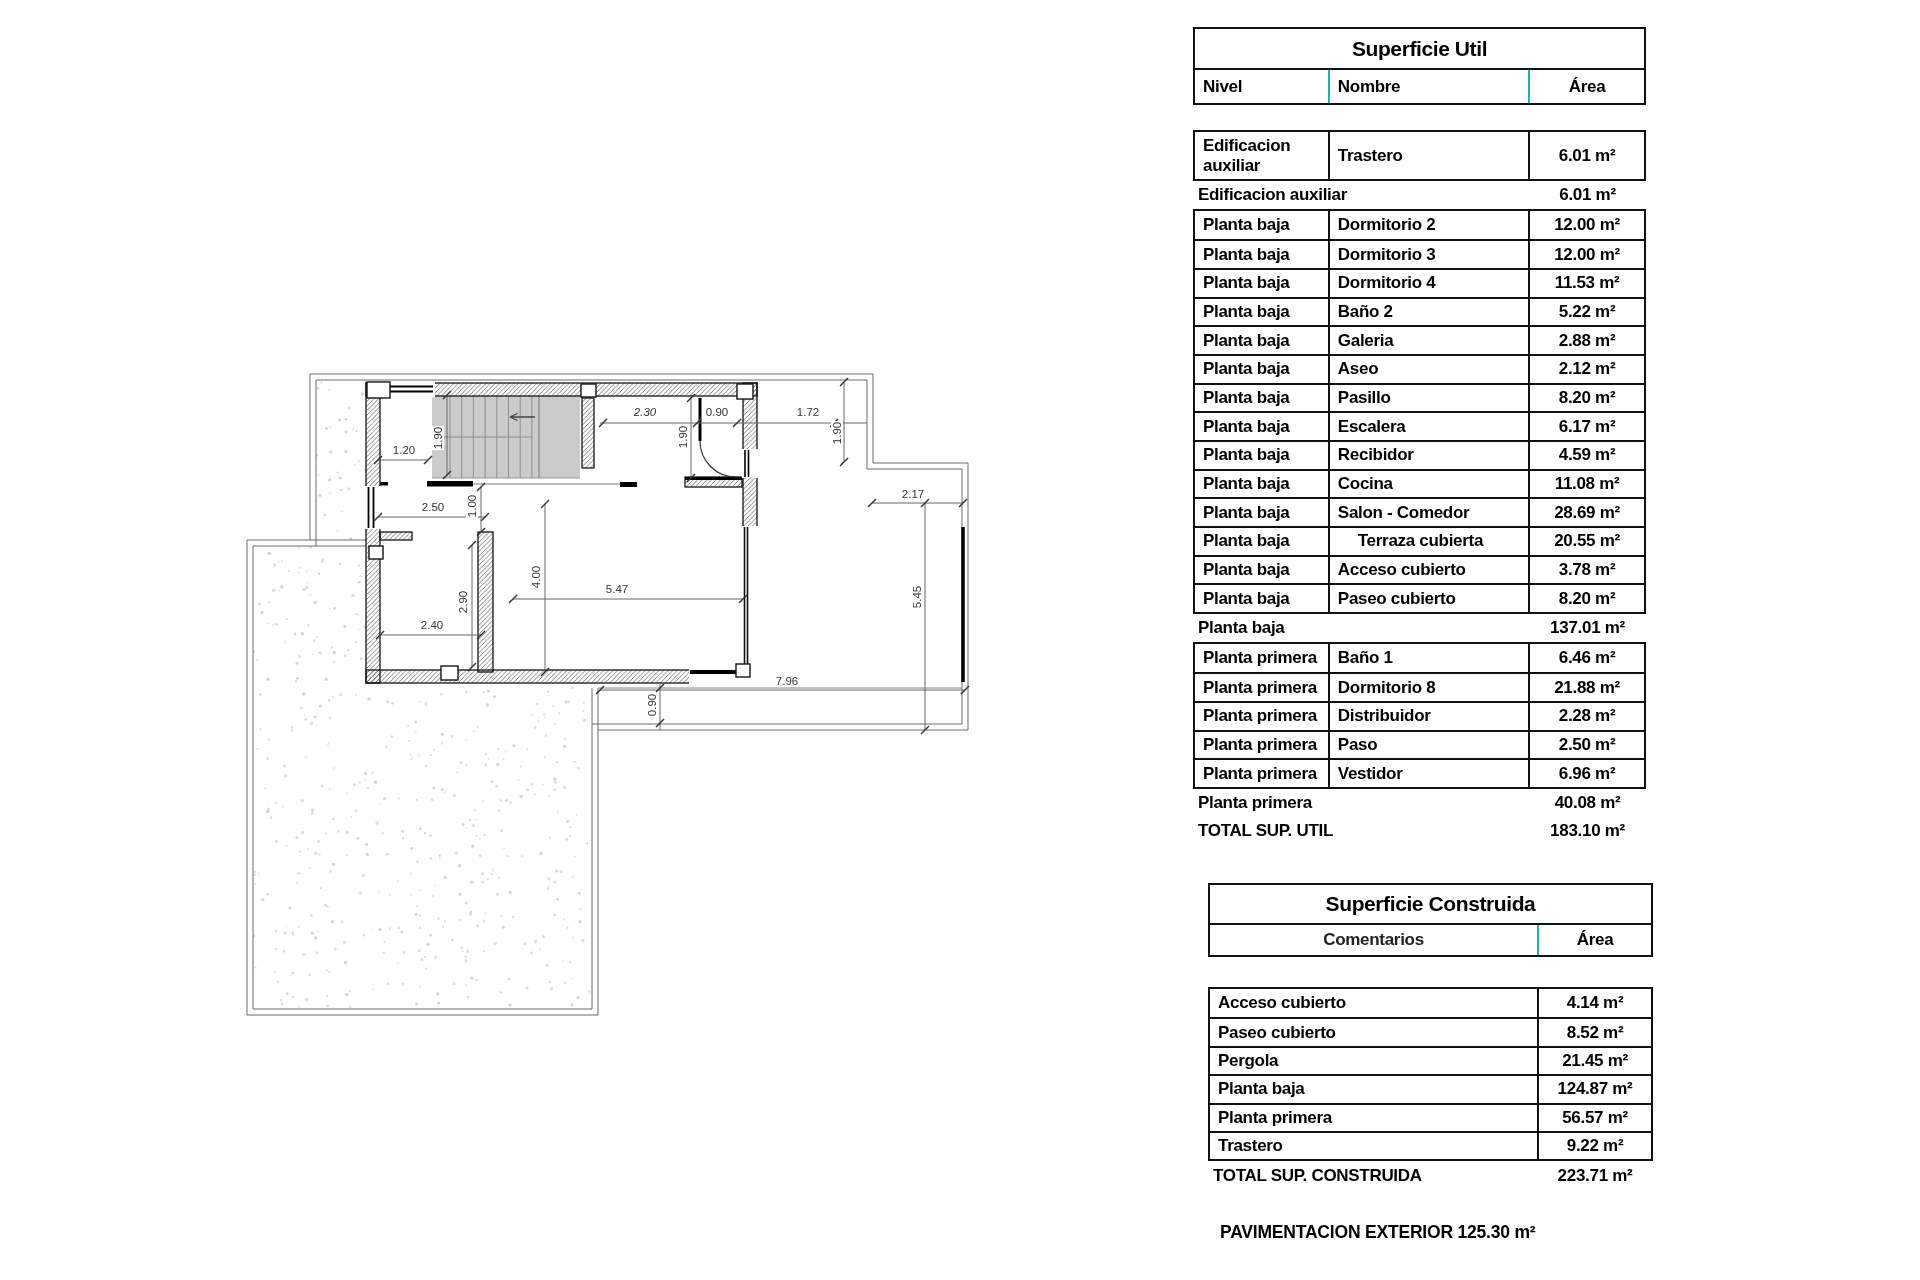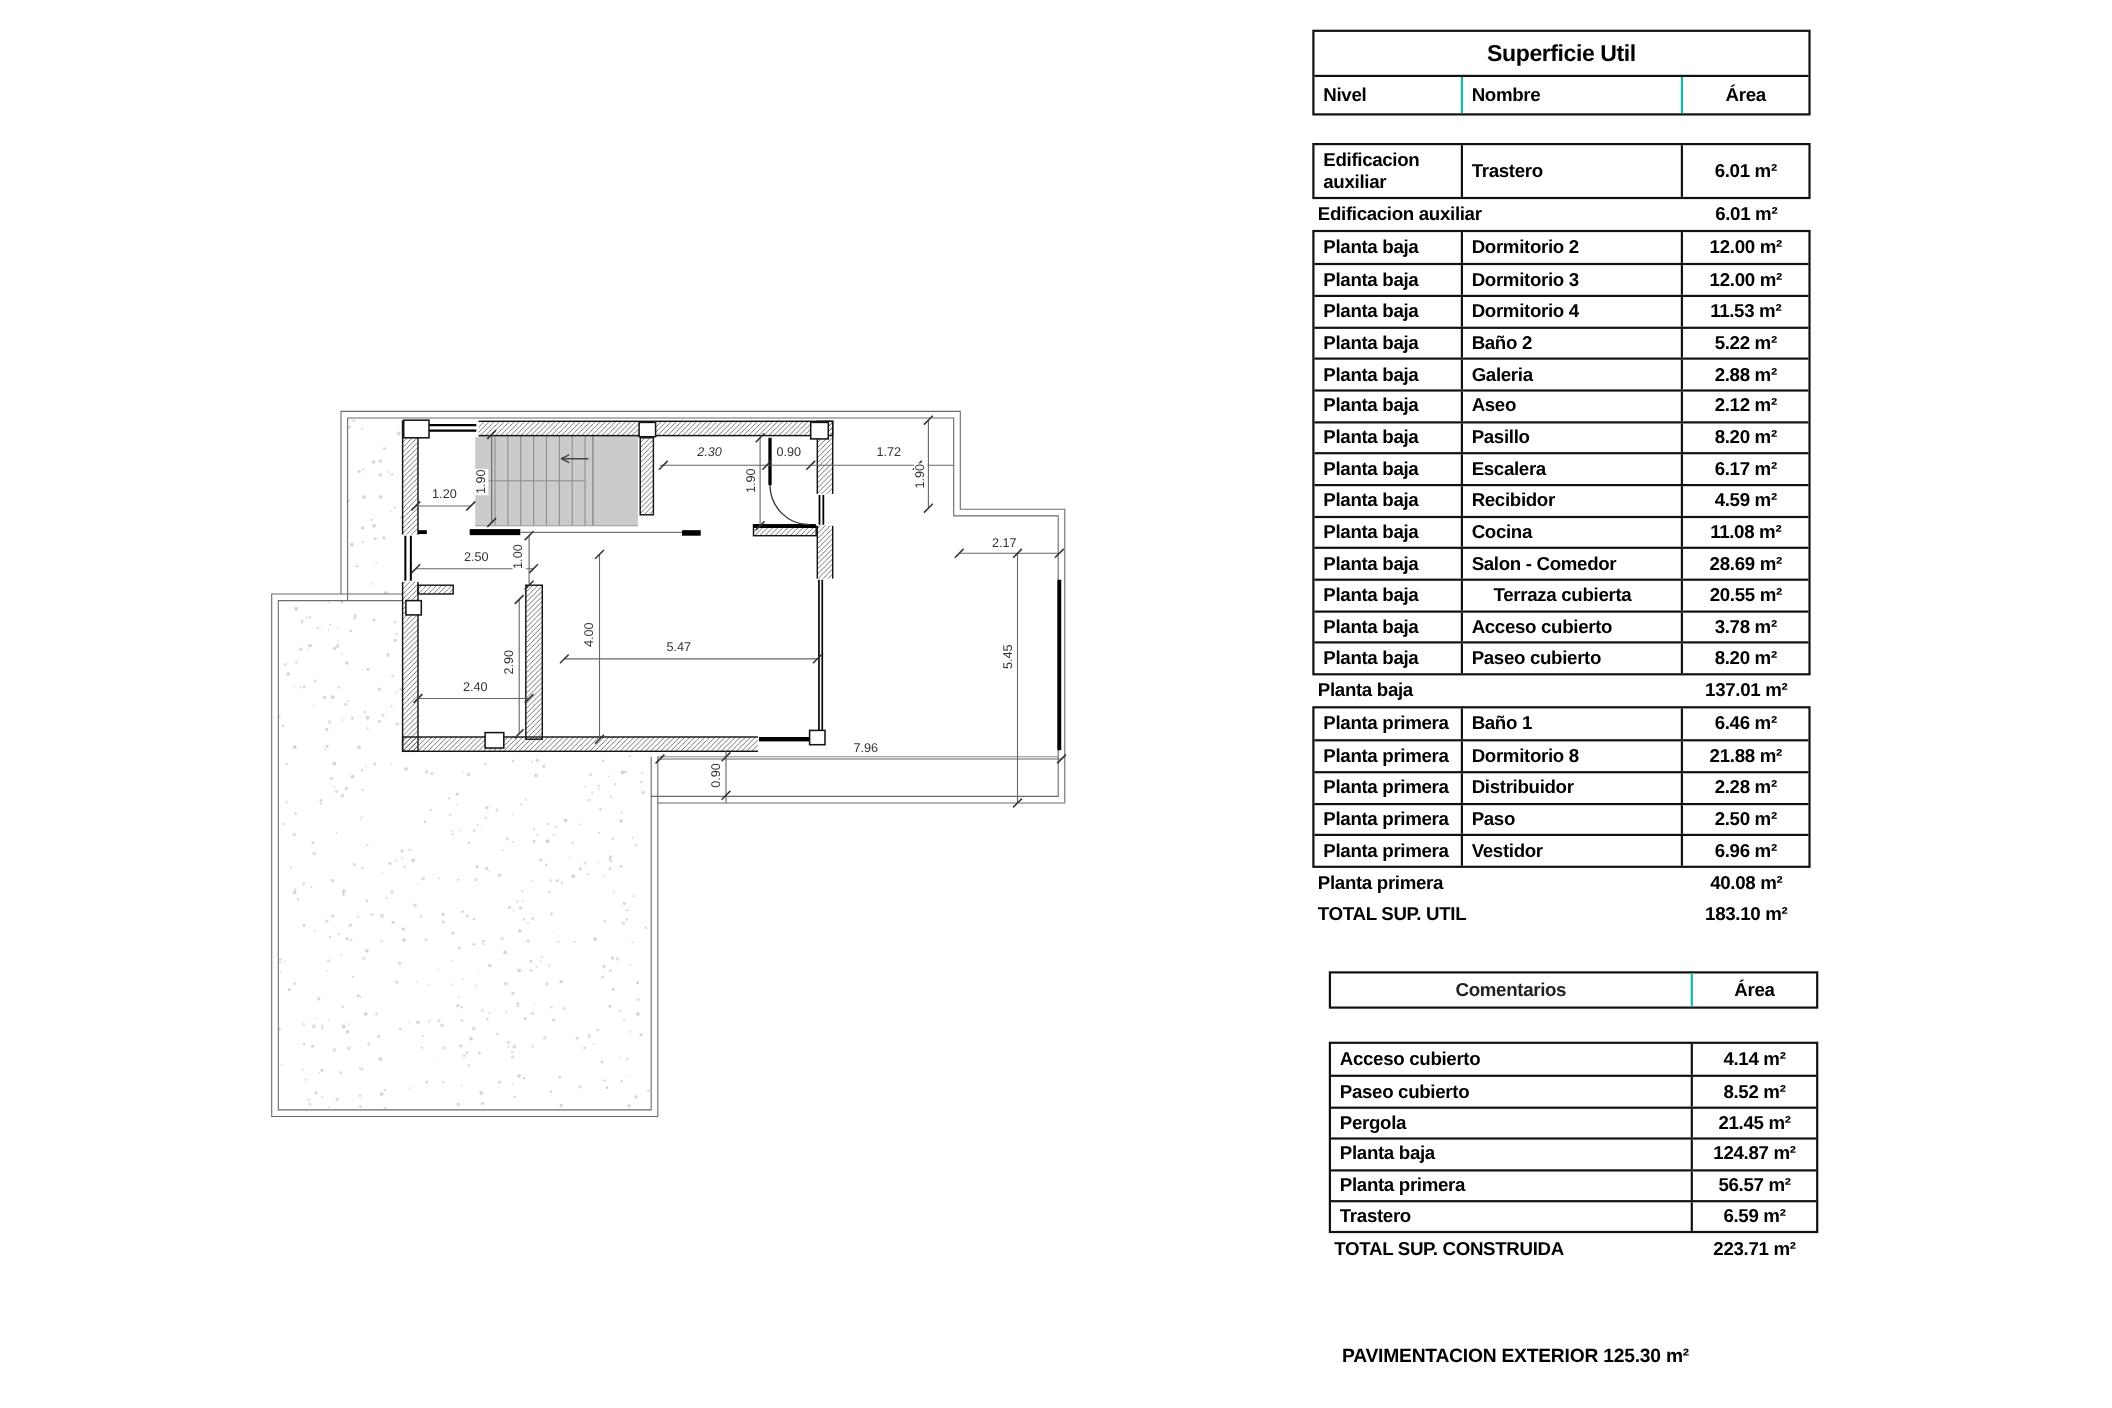--- a/index.html
+++ b/index.html
@@ -793,20 +793,21 @@
         </div>
       </div>
     <div class="sumrow" style="height:29px;">
       <div class="sumlabel">TOTAL SUP. UTIL</div>
       <div class="sumval" style="width:117px;">183.10 m²</div>
     </div>
   </div>
 
   <div class="tblwrap" style="left:1208px;top:883px;width:445px;">
     <div class="headbox">
+      <div class="titlerow" style="height:40px;">Superficie Construida</div>
       <div class="hdr" style="height:30px;">
         <div class="hc ccenter comentarios" style="width:327px;">Comentarios</div>
         <div class="hc bl ccenter" style="width:114px;">Área</div>
       </div>
     </div>
     <div class="gap30"></div>
     <div id="constr-body" class="secbox">
         <div class="trow" style="height: 28.4px;">
           <div class="c padl" style="width: 327px;">Acceso cubierto</div>
           <div class="c bl ccenter" style="width: 114px;">4.14 m²</div>
@@ -822,21 +823,21 @@
         <div class="trow" style="height: 28.4px;">
           <div class="c padl" style="width: 327px;">Planta baja</div>
           <div class="c bl ccenter" style="width: 114px;">124.87 m²</div>
         </div>
         <div class="trow" style="height: 28.4px;">
           <div class="c padl" style="width: 327px;">Planta primera</div>
           <div class="c bl ccenter" style="width: 114px;">56.57 m²</div>
         </div>
         <div class="trow" style="height: 28.4px;">
           <div class="c padl" style="width: 327px;">Trastero</div>
-          <div class="c bl ccenter" style="width: 114px;">6.59 m²</div>
+          <div class="c bl ccenter" style="width: 114px;">9.22 m²</div>
         </div>
       </div>
     <div class="sumrow" style="height:29px;">
       <div class="sumlabel">TOTAL SUP. CONSTRUIDA</div>
       <div class="sumval" style="width:116px;">223.71 m²</div>
     </div>
   </div>
 
   <div class="footnote" style="left:1220px;top:1222px;">PAVIMENTACION EXTERIOR 125.30 m²</div>
 </div>

